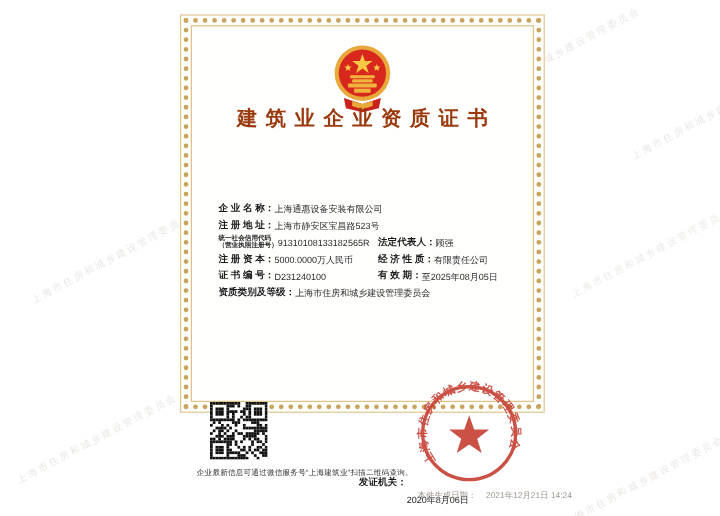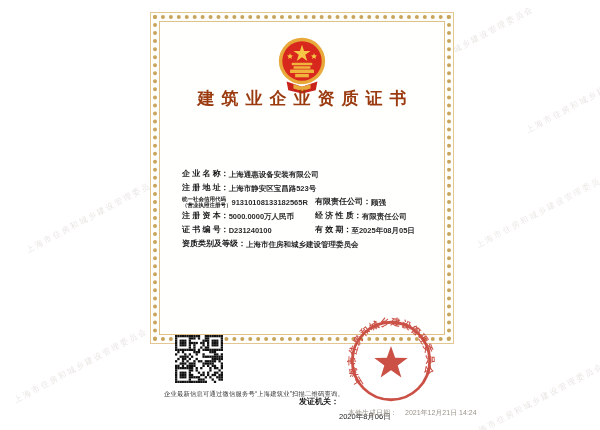--- a/index.html
+++ b/index.html
@@ -40,21 +40,21 @@
     text-indent:7px;
   }
 
   
   .fields{position:absolute;left:31px;right:14px;top:114px;font-size:8px;color:#1a1a1a;margin-top:40px;}
   .frow{display:flex;min-height:14px;line-height:13px;align-items:flex-start;}
   .fcell{display:flex;align-items:flex-start;}
   .fcell.left{flex:1 1 auto;}
   .fcell.right{width:124px;flex:0 0 auto;}
   .flabel{font-weight:bold;white-space:nowrap;}
-  .fvalue{color:#2a2a2a;font-size:7.5px;padding-top:1px;white-space:nowrap;font-weight:bold;}
+  .fvalue{color:#2a2a2a;font-size:7.5px;padding-top:1px;white-space:nowrap;}
   .two-line{display:flex;flex-direction:column;font-weight:bold;font-size:5.5px;line-height:6px;padding-top:1px;}
 
   
   .qr{position:absolute;left:24px;top:322px;width:48px;height:48px;}
   .qr svg{display:block;}
   .issue{position:absolute;left:148px;top:338px;font-size:8px;line-height:14px;color:#1a1a1a;}
   .issue .row{display:flex;white-space:nowrap;}
   .issue .ilabel{font-weight:bold;margin-top:44px;}
   .issue .ivalue{font-size:7.5px;padding-top:1px;}
 
@@ -122,21 +122,21 @@
     </div>
     <div class="frow">
       <div class="fcell left">
         <span class="two-line">
           <span>统一社会信用代码</span>
           <span>（营业执照注册号）</span>
         </span>
         <span class="fvalue">91310108133182565R</span>
       </div>
       <div class="fcell right">
-        <span class="flabel">有限责任公司：</span>
+        <span class="flabel">法定代表人：</span>
         <span class="fvalue">顾强</span>
       </div>
     </div>
     <div class="frow">
       <div class="fcell left">
         <span class="flabel">注 册 资 本：</span>
         <span class="fvalue">5000.0000万人民币</span>
       </div>
       <div class="fcell right">
         <span class="flabel">经 济 性 质：</span>

